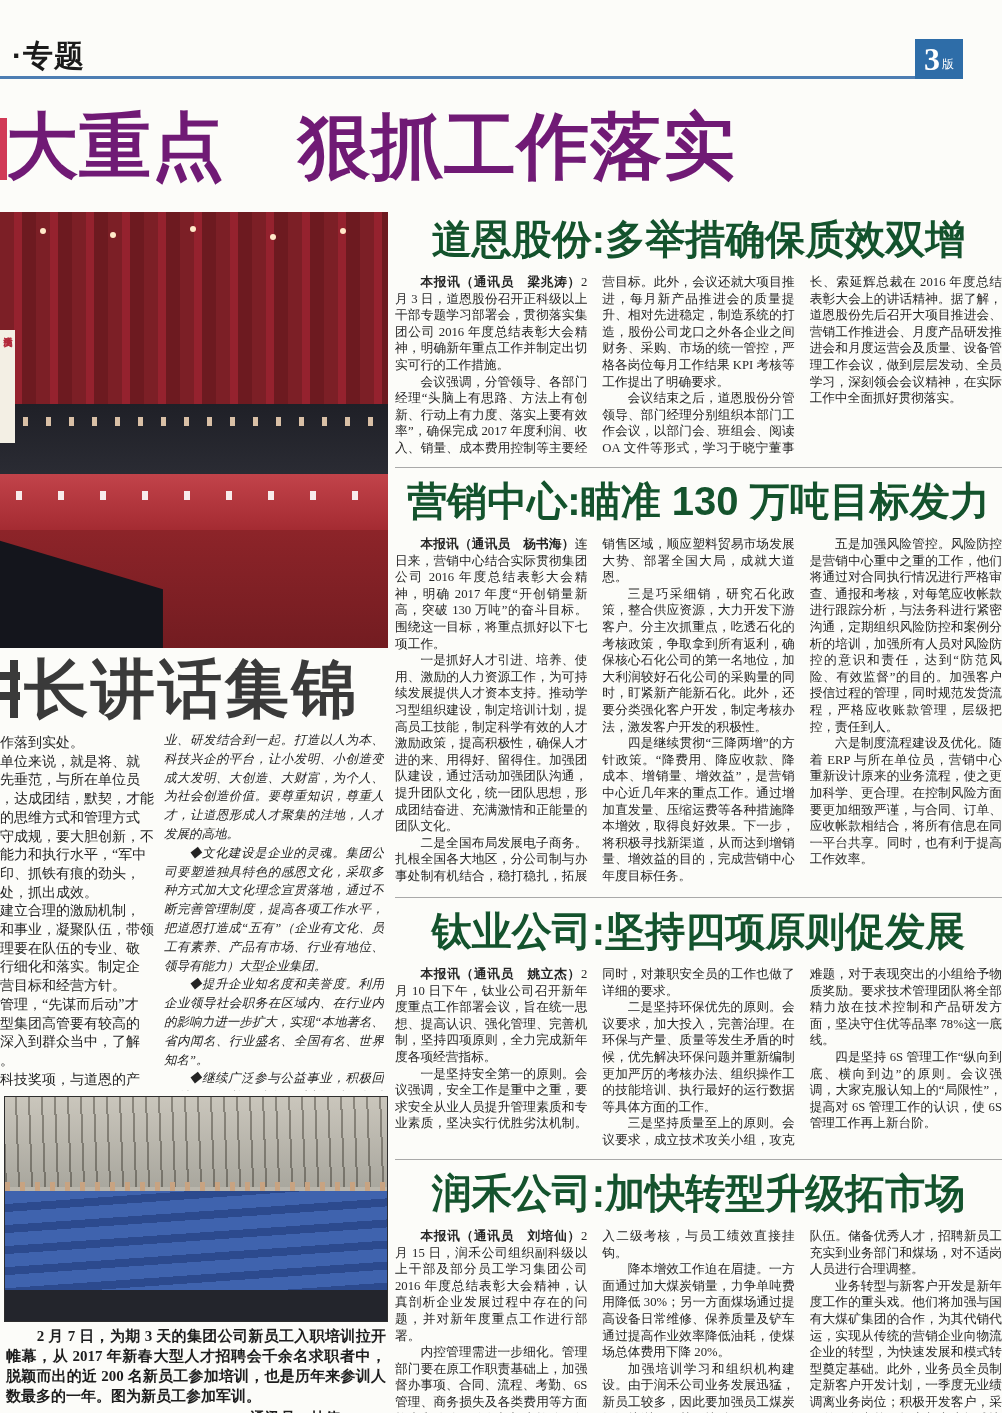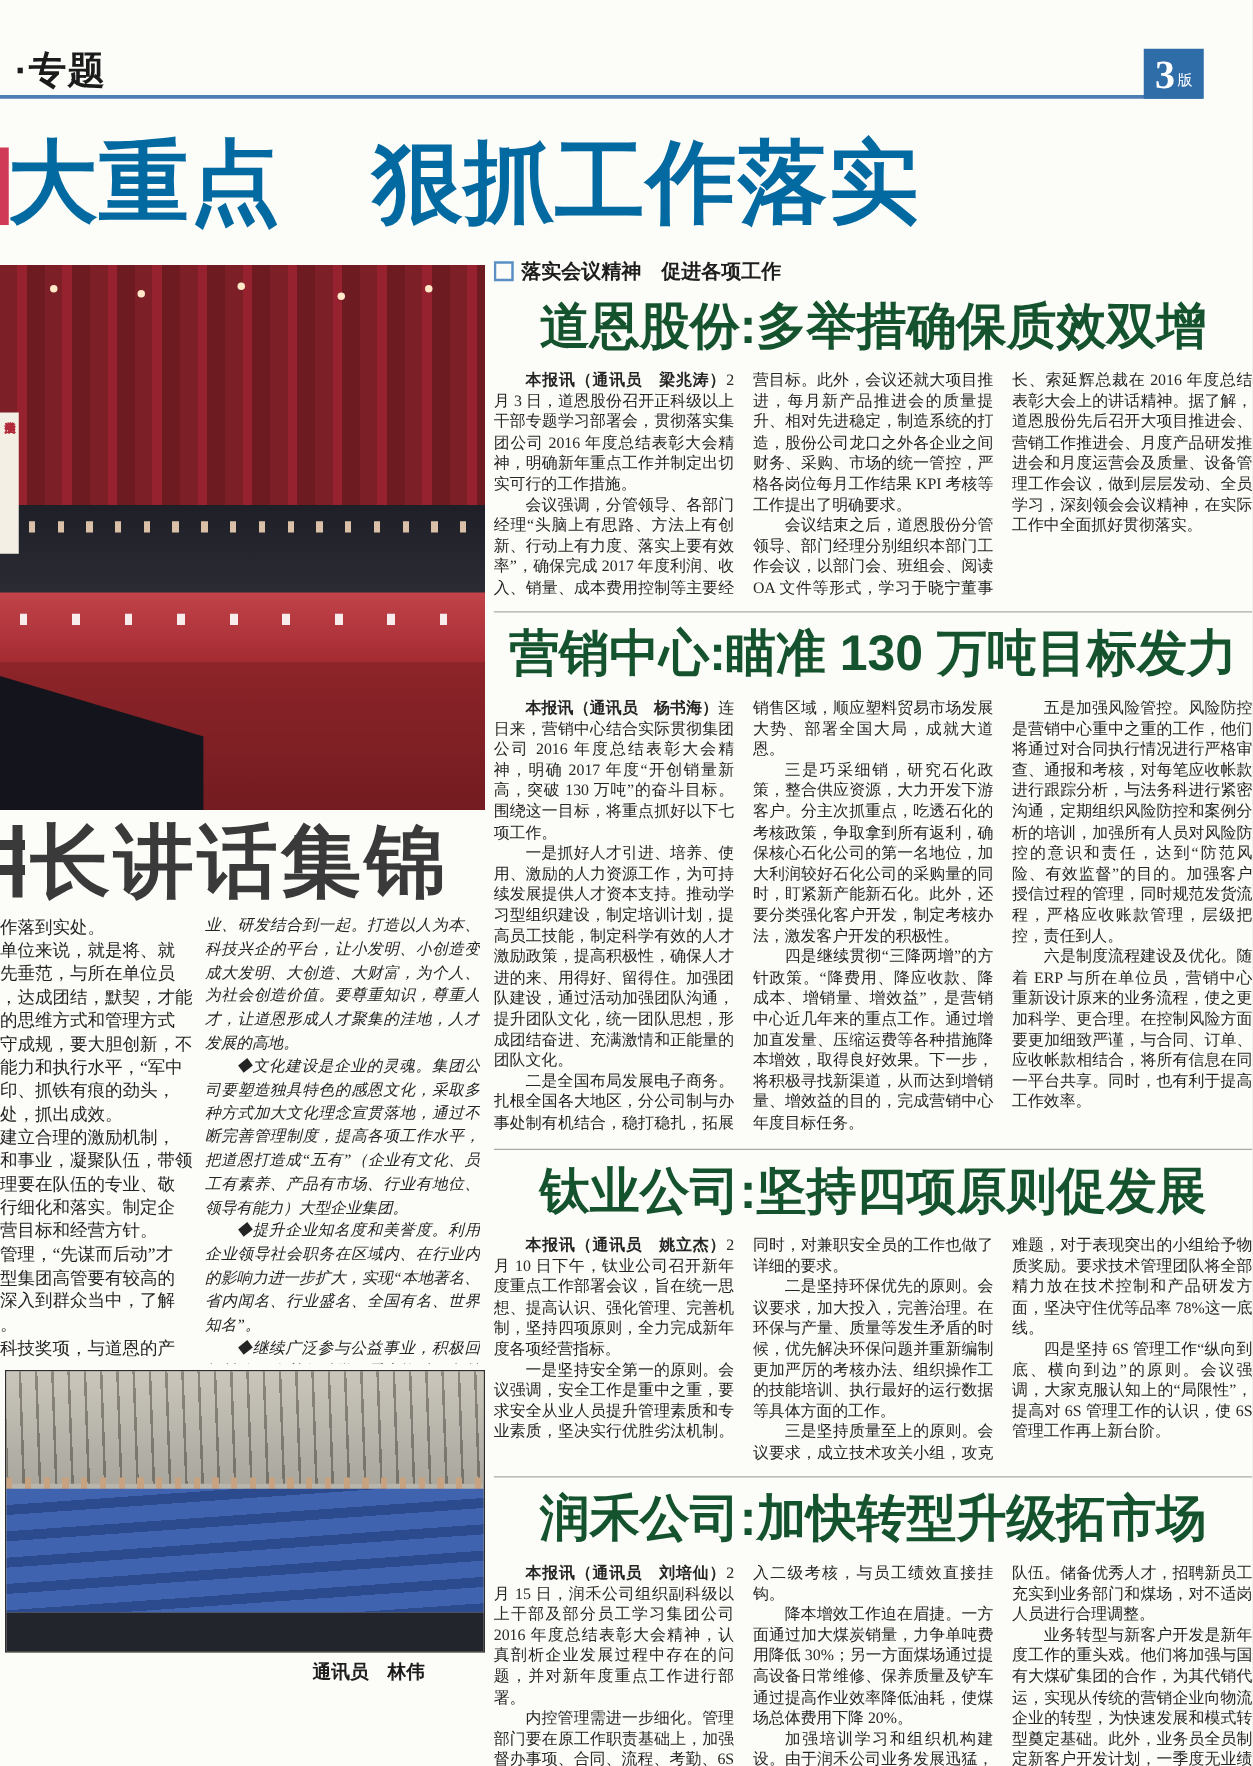--- a/index.html
+++ b/index.html
@@ -10,21 +10,21 @@
   .masthead-section{position:absolute;left:12px;top:36px;font-family:"Liberation Sans",sans-serif;
         font-weight:bold;font-size:30px;color:#1b1b1b;letter-spacing:1px;}
   .head-rule{position:absolute;left:0;top:76px;width:962px;height:3px;background:#4d7eb3;}
   .page-num-box{position:absolute;left:915px;top:39px;width:48px;height:40px;background:#2e6da8;
         color:#fff;display:flex;align-items:center;justify-content:center;}
   .page-num-box .num{font-family:"Liberation Serif",serif;font-size:32px;font-weight:bold;line-height:1;}
   .page-num-box .lab{font-size:12px;margin-left:2px;margin-top:10px;}
 
   
   .main-headline{position:absolute;left:6px;top:96px;width:700px;font-family:"Liberation Sans",sans-serif;
-        font-weight:900;font-size:72px;line-height:100px;color:#0369a1;letter-spacing:1px;white-space:nowrap;}
+        font-weight:900;font-size:72px;line-height:100px;color:#701a75;letter-spacing:1px;white-space:nowrap;}
   .headline-sliver{position:absolute;left:0;top:118px;width:7px;height:62px;background:#d13a56;}
 
   
   .photo1{position:absolute;left:0;top:212px;width:388px;height:436px;overflow:hidden;background:#7d2226;}
   .p1-curtain{position:absolute;left:0;top:0;right:0;height:46%;
         background:repeating-linear-gradient(90deg,#7c1f26 0 14px,#95222e 14px 22px,#6d1a20 22px 36px);}
   .p1-lights{position:absolute;left:40px;top:16px;width:6px;height:6px;border-radius:50%;background:#ffe9c9;
         box-shadow:70px 4px 0 #ffe9c9,150px -2px 0 #ffe9c9,230px 6px 0 #ffe9c9,300px 0 0 #ffe9c9;}
   .p1-people{position:absolute;left:0;top:44%;right:0;height:17%;
         background:linear-gradient(#1f2027,#2b2c34);}
@@ -154,29 +154,26 @@
   </div>
 
   <div class="photo2">
     <div class="p2-trees"></div>
     <div class="p2-heads"></div>
     <div class="p2-crowd"></div>
     <div class="p2-legs"></div>
   </div>
 
   <div class="caption">
+    <div class="caption-text">　　2 月 7 日，为期 3 天的集团公司新员工入职培训拉开帷幕，从 2017 年新春大型人才招聘会千余名求职者中，脱颖而出的近 200 名新员工参加培训，也是历年来参训人数最多的一年。图为新员工参加军训。</div>
     <div class="caption-byline">通讯员　林伟</div>
   </div>
 
   <div class="right-col">
 
-    <div class="kicker">
-      <span class="sq"></span>
-      <span>落实会议精神　促进各项工作</span>
-    </div>
 
     <h2 class="art-title">道恩股份:多举措确保质效双增</h2>
     <div class="cols body-1">
       <p><b class="lead">本报讯（通讯员　梁兆涛）</b><span>2 月 3 日，道恩股份召开正科级以上干部专题学习部署会，贯彻落实集团公司 2016 年度总结表彰大会精神，明确新年重点工作并制定出切实可行的工作措施。</span></p>
       <p>会议强调，分管领导、各部门经理“头脑上有思路、方法上有创新、行动上有力度、落实上要有效率”，确保完成 2017 年度利润、收入、销量、成本费用控制等主要经营目标。此外，会议还就大项目推进，每月新产品推进会的质量提升、相对先进稳定，制造系统的打造，股份公司龙口之外各企业之间财务、采购、市场的统一管控，严格各岗位每月工作结果 KPI 考核等工作提出了明确要求。</p>
       <p>会议结束之后，道恩股份分管领导、部门经理分别组织本部门工作会议，以部门会、班组会、阅读 OA 文件等形式，学习于晓宁董事长、索延辉总裁在 2016 年度总结表彰大会上的讲话精神。据了解，道恩股份先后召开大项目推进会、营销工作推进会、月度产品研发推进会和月度运营会及质量、设备管理工作会议，做到层层发动、全员学习，深刻领会会议精神，在实际工作中全面抓好贯彻落实。</p>
     </div>
 
     <div class="rule"></div>
     <h2 class="art-title">营销中心:瞄准 130 万吨目标发力</h2>

